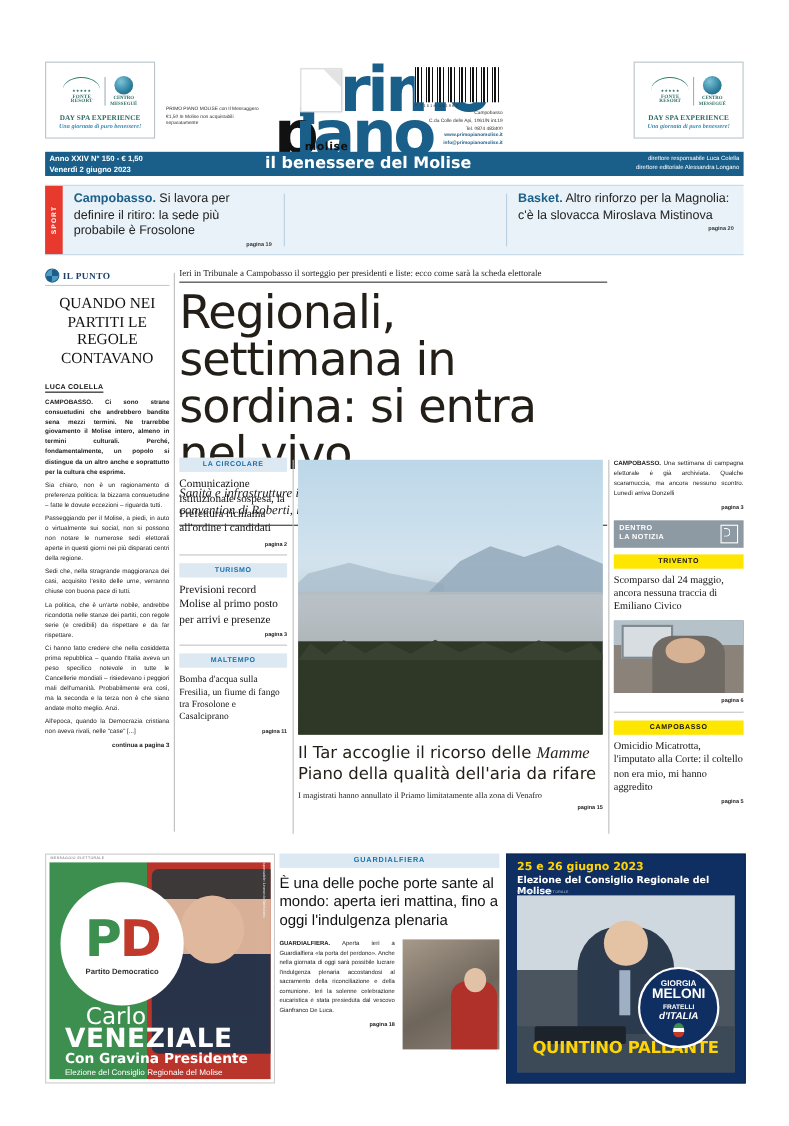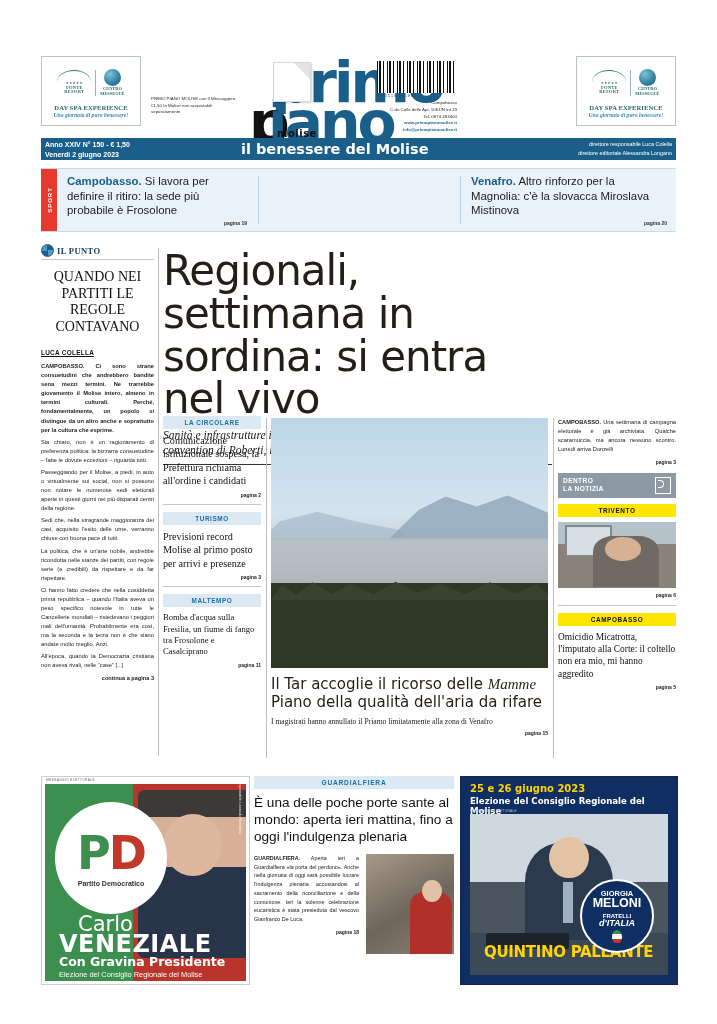--- a/index.html
+++ b/index.html
@@ -250,21 +250,21 @@
 
     <div class="sport-item" style="left:26px;width:180px;">
       <span style="font-weight:bold;color:#1a5f8a;">Campobasso.</span><span> Si lavora per definire il ritiro: la sede più probabile è Frosolone</span>
       <span class="pg">pagina 19</span>
     </div>
     <div class="sport-div" style="left:217px;"></div>
 
     <div class="sport-div" style="left:419px;"></div>
 
     <div class="sport-item" style="left:430px;width:196px;">
-      <span style="font-weight:bold;color:#1a5f8a;">Venafro.</span><span> Altro rinforzo per la Magnolia: c'è la slovacca Miroslava Mistinova</span>
+      <span style="font-weight:bold;color:#1a5f8a;">Basket.</span><span> Altro rinforzo per la Magnolia: c'è la slovacca Miroslava Mistinova</span>
       <span class="pg">pagina 20</span>
     </div>
   </div>
 
   <div class="col-left">
     <div class="punto-logo">
       <div class="punto-circ"></div>
       <div class="punto-txt">IL PUNTO</div>
     </div>
     <div class="punto-title">QUANDO NEI PARTITI LE REGOLE CONTAVANO</div>
@@ -276,20 +276,21 @@
       <p>Sedi che, nella stragrande maggioranza dei casi, acquisito l'esito delle urne, verranno chiuse con buona pace di tutti.</p>
       <p>La politica, che è un'arte nobile, andrebbe ricondotta nelle stanze dei partiti, con regole serie (e credibili) da rispettare e da far rispettare.</p>
       <p>Ci hanno fatto credere che nella cosiddetta prima repubblica – quando l'Italia aveva un peso specifico notevole in tutte le Cancellerie mondiali – risiedevano i peggiori mali dell'umanità. Probabilmente era così, ma la seconda e la terza non è che siano andate molto meglio. Anzi.</p>
       <p>All'epoca, quando la Democrazia cristiana non aveva rivali, nelle “case” [...]</p>
     </div>
     <div class="punto-cont">continua a pagina 3</div>
   </div>
   <div class="vrule" style="left:158px;top:248px;height:508px;"></div>
 
   <div class="center">
+    <div class="occhiello">Ieri in Tribunale a Campobasso il sorteggio per presidenti e liste: ecco come sarà la scheda elettorale</div>
     <h1 class="bigtitle">Regionali, settimana in sordina: si entra nel vivo</h1>
     <div class="sommario">Sanità e infrastrutture i temi della campagna partita a rilento: domani la convention di Roberti, lunedì arriva Donzelli. Attesi Schlein e Conte</div>
   </div>
 
   <div class="col-mid">
     <div>
       <div class="sec-label">LA CIRCOLARE</div>
       <div class="brief">Comunicazione istituzionale sospesa, la Prefettura richiama all'ordine i candidati</div>
       <div class="pg-ref">pagina 2</div>
     </div>
@@ -335,20 +336,21 @@
     <div class="dentro">
       <div class="dentro-t">
         <div>DENTRO</div>
         <div>LA NOTIZIA</div>
       </div>
       <div class="dentro-ico"></div>
     </div>
 
     <div>
       <div class="sec-label yellow">TRIVENTO</div>
+      <div class="brief" style="font-size:9.4px;">Scomparso dal 24 maggio, ancora nessuna traccia di Emiliano Civico</div>
       <div class="r-photo">
         <div class="rp-sky"></div>
         <div class="rp-win"></div>
         <div class="rp-man"></div>
         <div class="rp-face"></div>
       </div>
       <div class="pg-ref">pagina 6</div>
     </div>
 
     <div class="hr-thin"></div>

